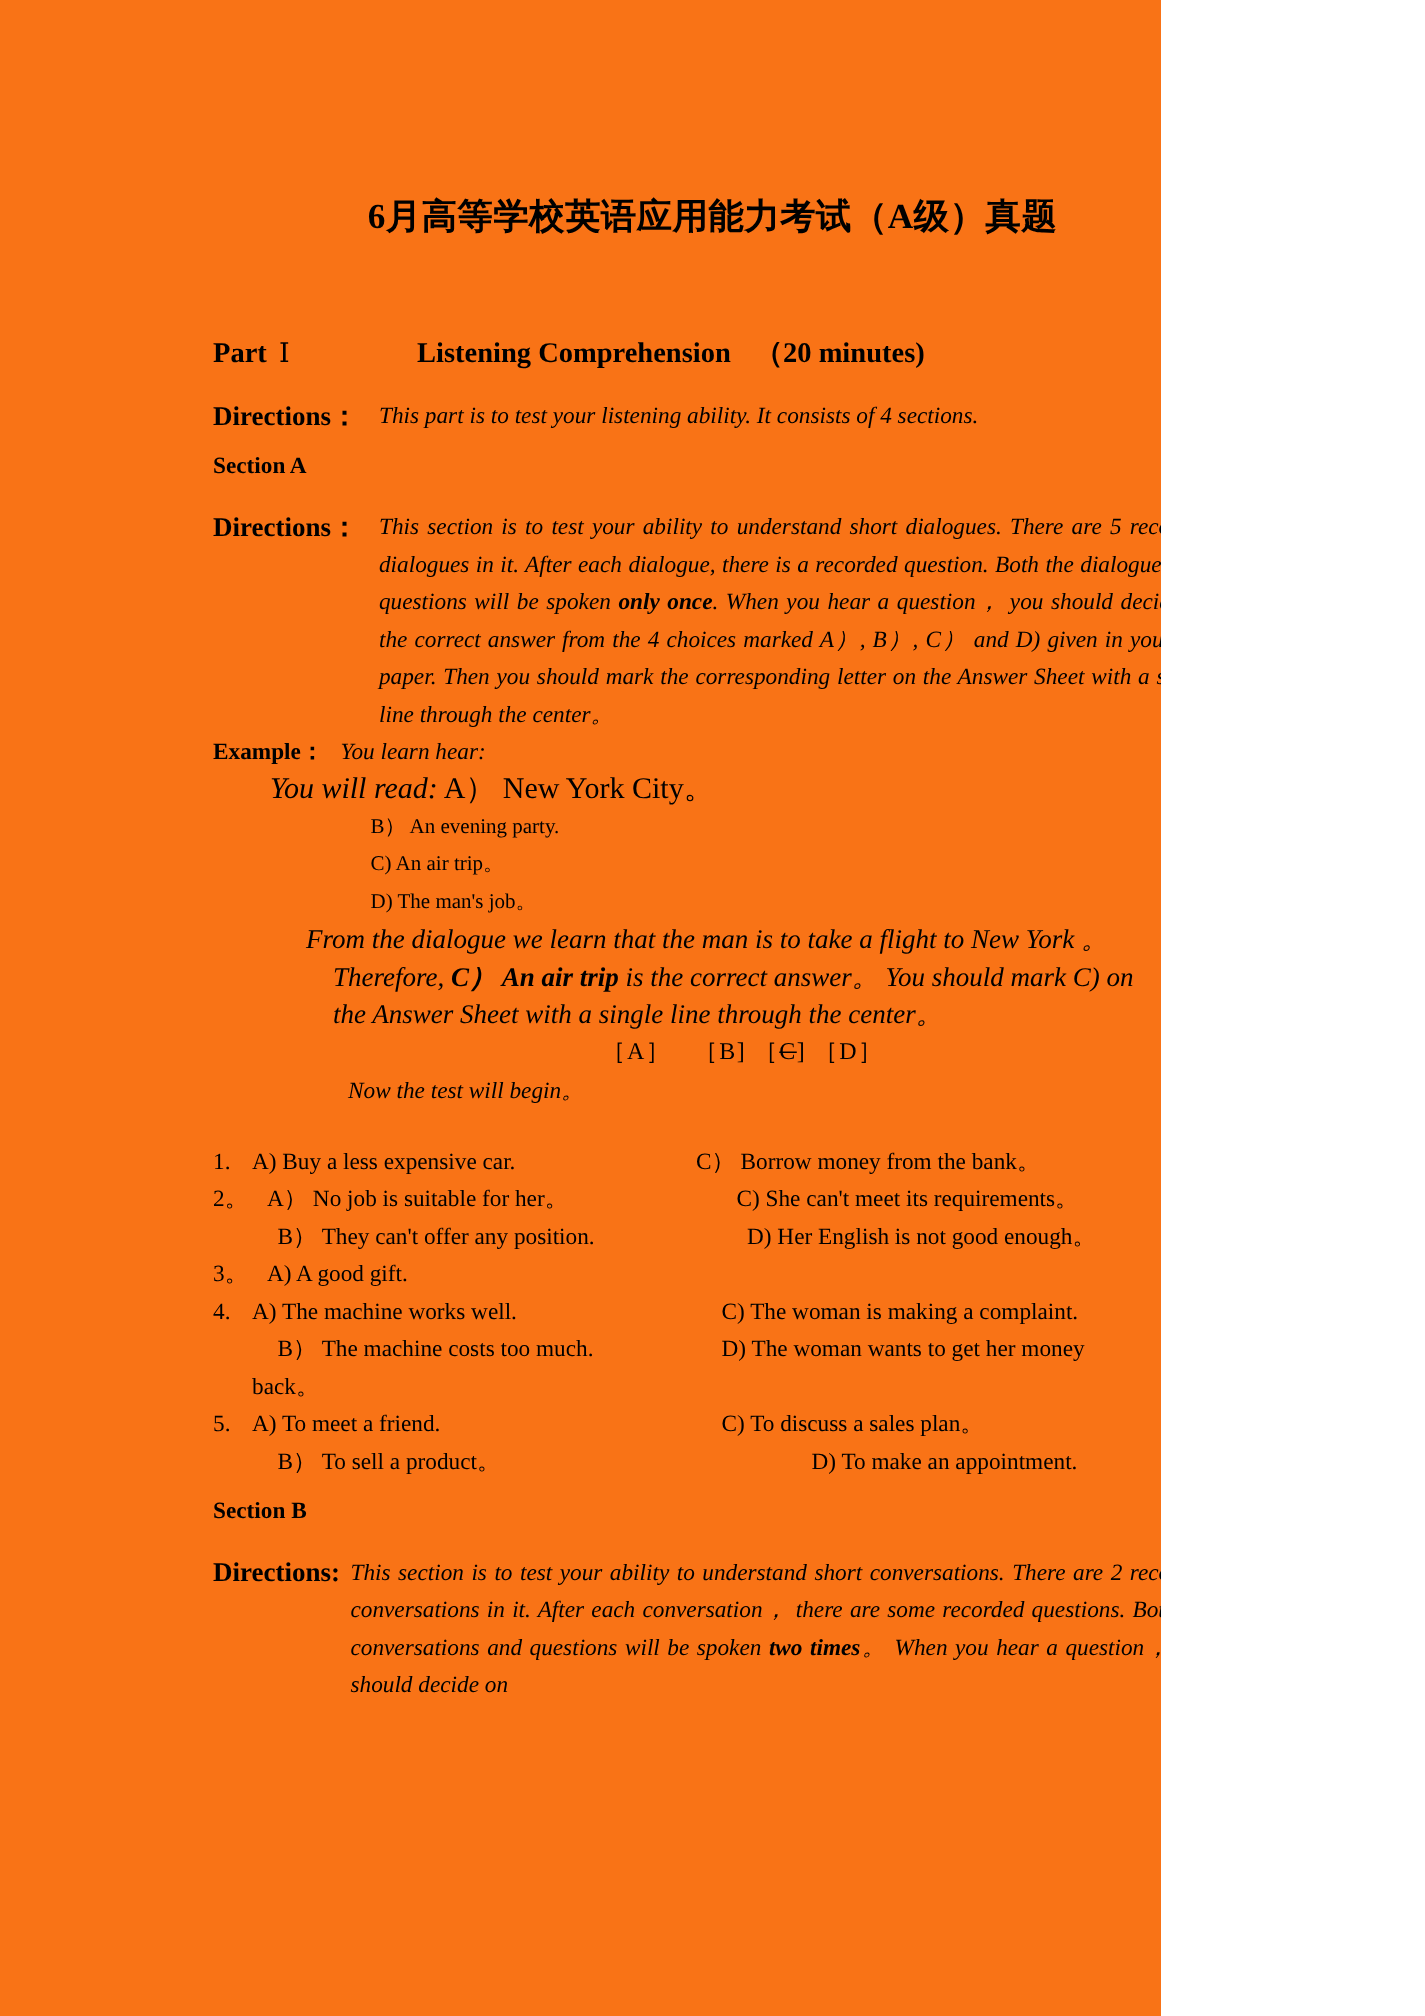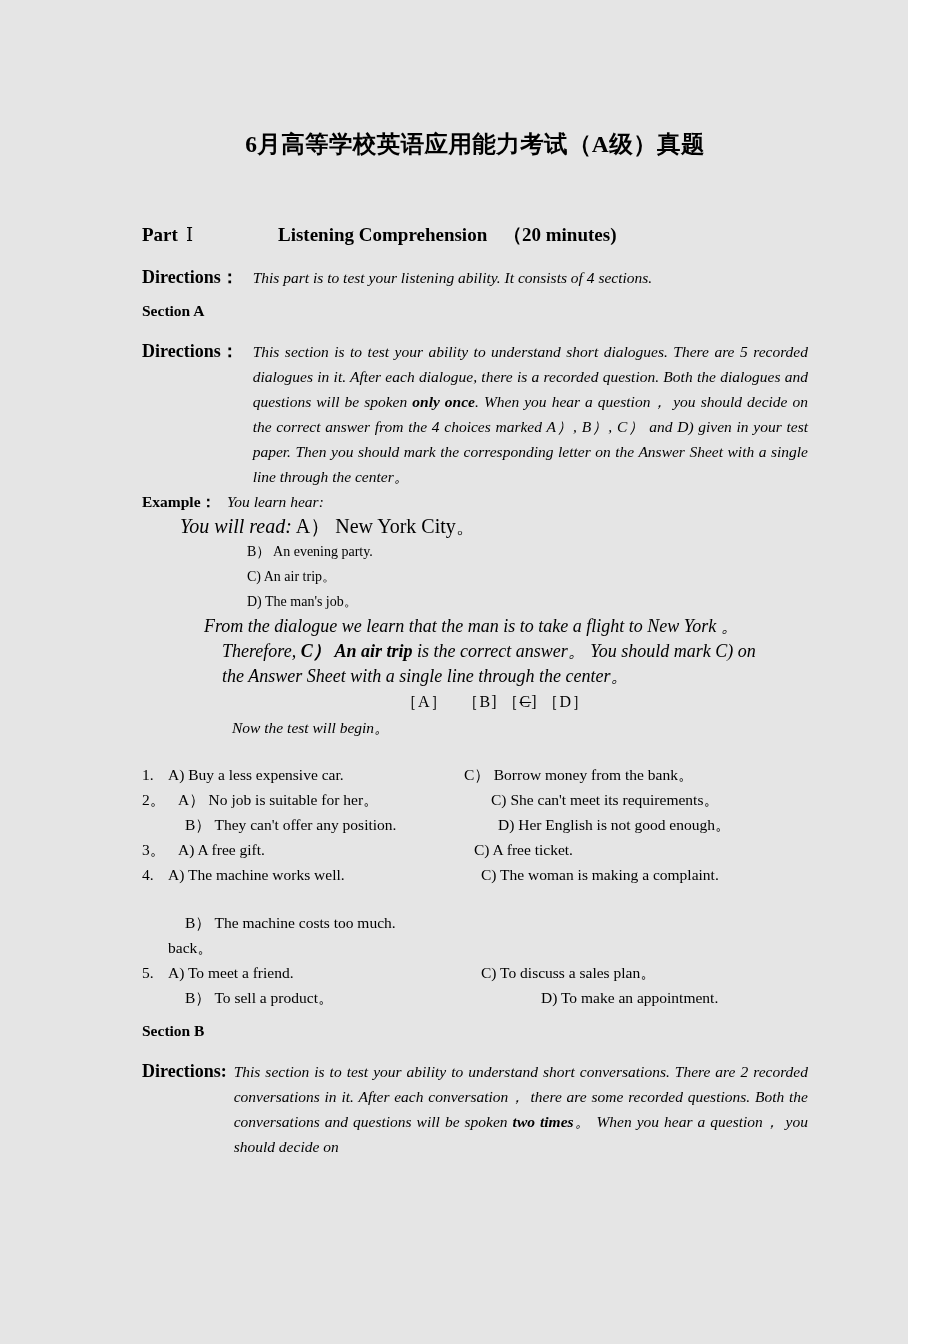--- a/index.html
+++ b/index.html
@@ -7,23 +7,23 @@
     margin: 0;
     padding: 0;
     background: #ffffff;
   }
   body {
     font-family: "Liberation Serif", "DejaVu Serif", serif;
     color: #000000;
   }
   .page {
     position: relative;
-    width: 908px;
+    width: 774px;
     height: 1344px;
-    background: #e5e5e5;
+    background: #f97316;
     box-sizing: border-box;
     overflow: hidden;
   }
   .content {
     position: absolute;
     left: 142px;
     top: 0;
     width: 666px;
   }
 
@@ -163,21 +163,20 @@
     flex: 1 1 auto;
   }
   .q-justified {
     display: flex;
     align-items: baseline;
   }
   .q-just-a {
     flex: 0 0 296px;
     text-align: justify;
     text-justify: inter-word;
-    margin-top: 23px;
   }
   .q-just-a > span { display: inline-block; width: 100%; }
   .q-just-b {
     flex: 1 1 auto;
     text-align: justify;
     text-justify: inter-word;
   }
   .q-just-b > span { display: inline-block; width: 100%; }
   .q-cont {
     margin-left: 26px;
@@ -262,34 +261,34 @@
         <div class="q-line">
           <span class="q-num blank">.</span>
           <span class="q-col-a pad-2">B）  They can't offer any position.</span>
           <span class="q-col-b pad-2">D) Her English is not good enough。</span>
         </div>
       </div>
 
       <div class="q">
         <div class="q-line">
           <span class="q-num">3。</span>
-          <span class="q-col-a pad-1">A) A free gift.</span>
-          <span class="q-col-b">C) A free ticket.</span>
+          <span class="q-col-a pad-1">A) A good gift.</span>
         </div>
       </div>
 
       <div class="q">
         <div class="q-line">
           <span class="q-num">4.</span>
           <span class="q-col-a">A) The machine works well.</span>
           <span class="q-col-b pad-2">C) The woman is making a complaint.</span>
         </div>
         <div class="q-line q-justified">
           <span class="q-num blank">.</span>
           <span class="q-just-a pad-2"><span>B）  The machine costs too much.</span></span>
+          <span class="q-just-b"><span>D) The woman wants to get her money</span></span>
         </div>
         <div class="q-cont">back。</div>
       </div>
 
       <div class="q">
         <div class="q-line">
           <span class="q-num">5.</span>
           <span class="q-col-a">A) To meet a friend.</span>
           <span class="q-col-b pad-2">C) To discuss a sales plan。</span>
         </div>

